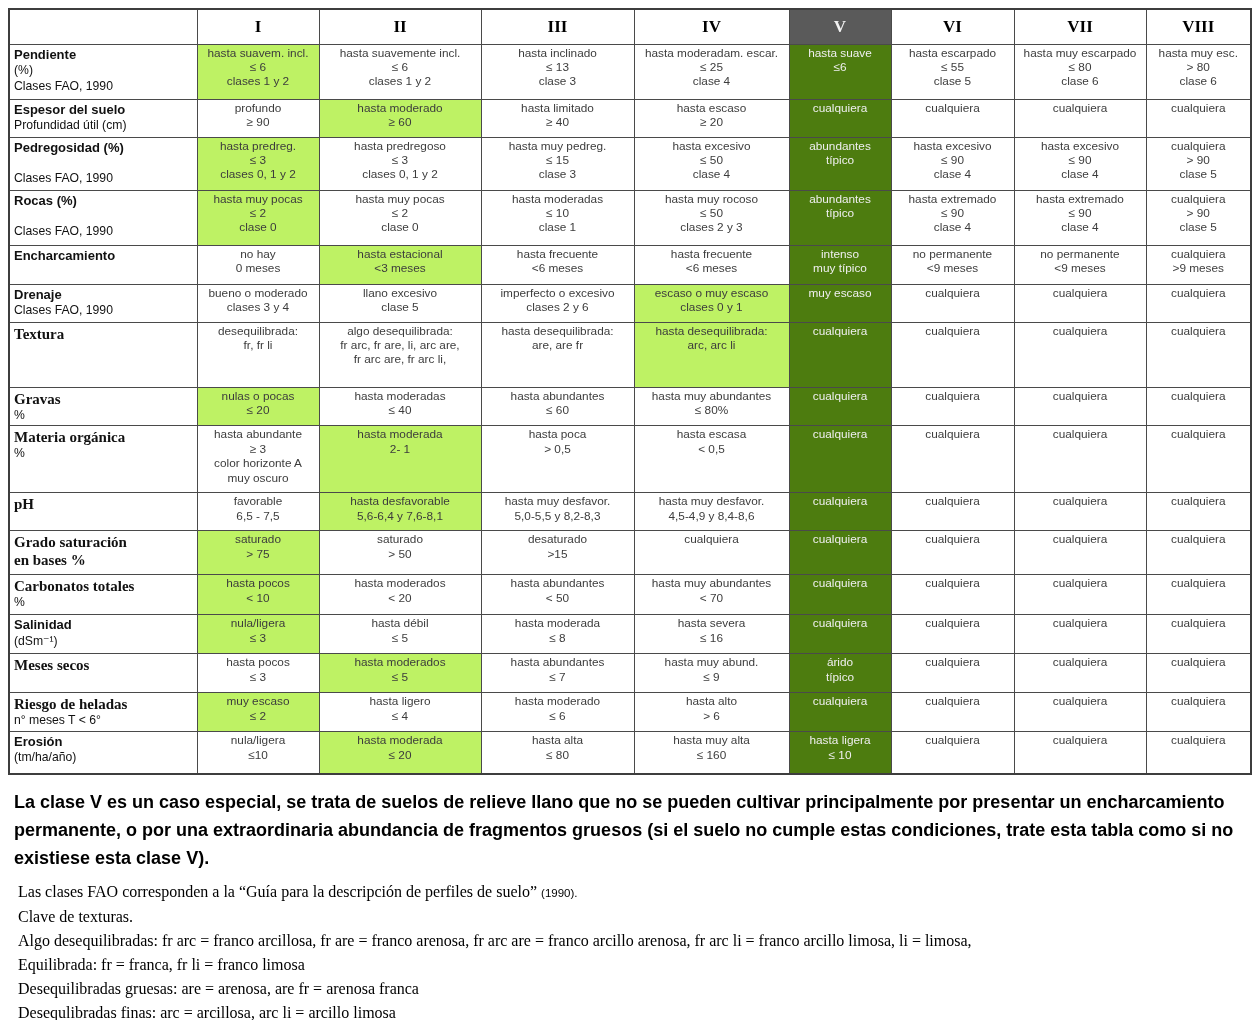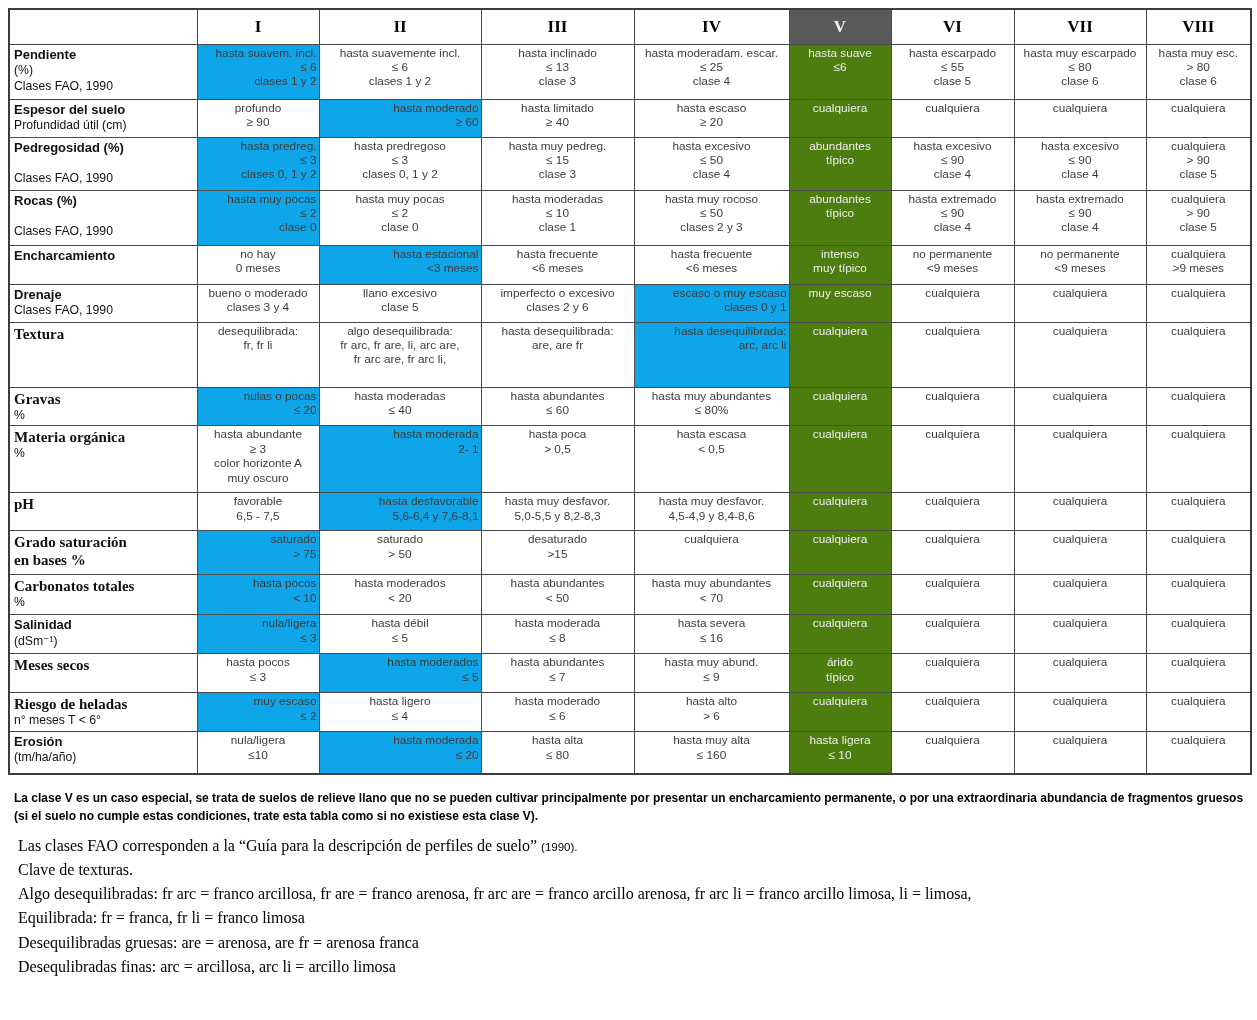--- a/index.html
+++ b/index.html
@@ -21,27 +21,27 @@
 
   th.rowlabel{text-align:left;padding:2px 2px 2px 4px;color:#111;}
   .rowlabel .lb{font-weight:bold;font-size:13px;line-height:1.25;}
   .rowlabel.serif .lb{font-family:"Liberation Serif","DejaVu Serif",serif;
                       font-size:15px;line-height:1.2;}
   .rowlabel .sb{font-weight:normal;font-size:12.2px;line-height:1.3;
                 font-family:"Liberation Sans","DejaVu Sans",sans-serif;}
   .rowlabel .sb.gap{margin-top:15px;}
 
   td .ln{font-size:11.8px;line-height:1.22;color:#3c3c3c;}
-  td.hl{background:#0ea5e9;text-align:right;}
+  td.hl{background:#bef264;}
   td.dark{background:#4d7c0f;}
   td.dark .ln{color:#EFEFEF;}
   th.dark{background:#5A5A5A;color:#F2F2F2;}
 
   .footnotes{margin-top:14px;}
-  .fn1{margin:0 4px 8px 6px;font-size:12px;font-weight:bold;
+  .fn1{margin:0 4px 8px 6px;font-size:18px;font-weight:bold;
        line-height:1.55;color:#000;}
   .fnserif{margin:0 0 1px 10px;font-family:"Liberation Serif","DejaVu Serif",serif;
            font-size:16px;line-height:1.45;color:#000;}
   .fnsmall{font-size:11.5px;font-family:"Liberation Sans","DejaVu Sans",sans-serif;}
 </style>
 </head>
 <body>
 
 <div class="page">
 

